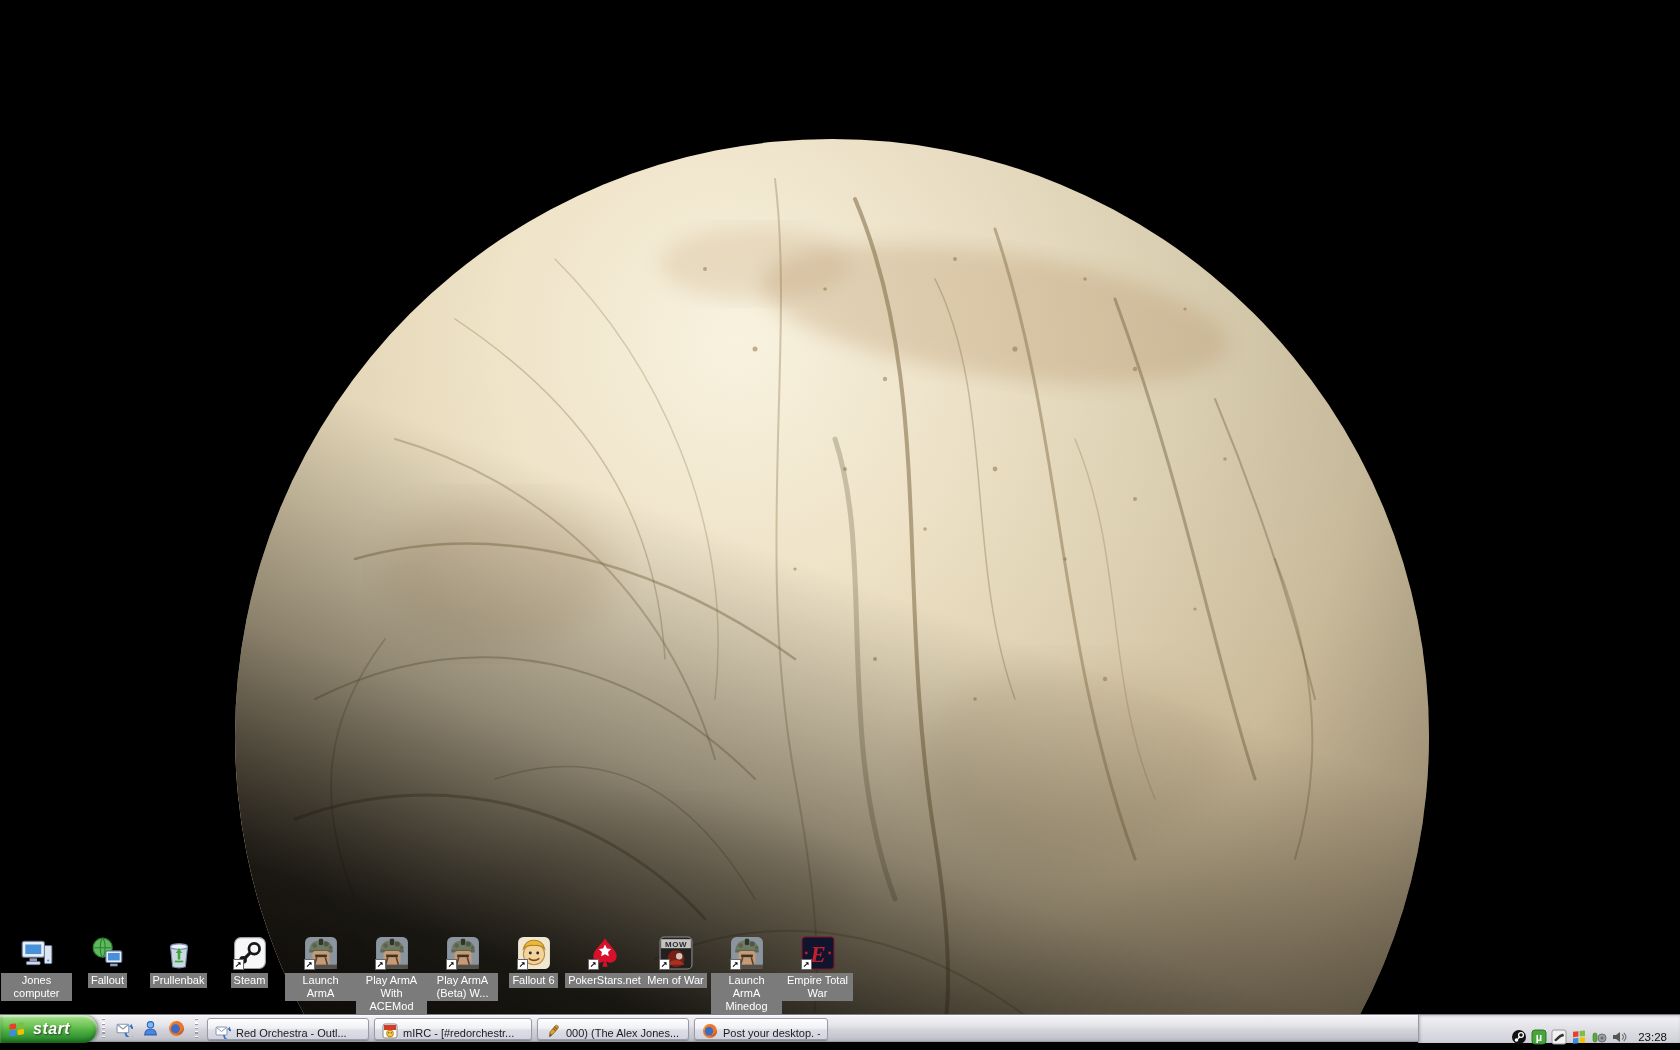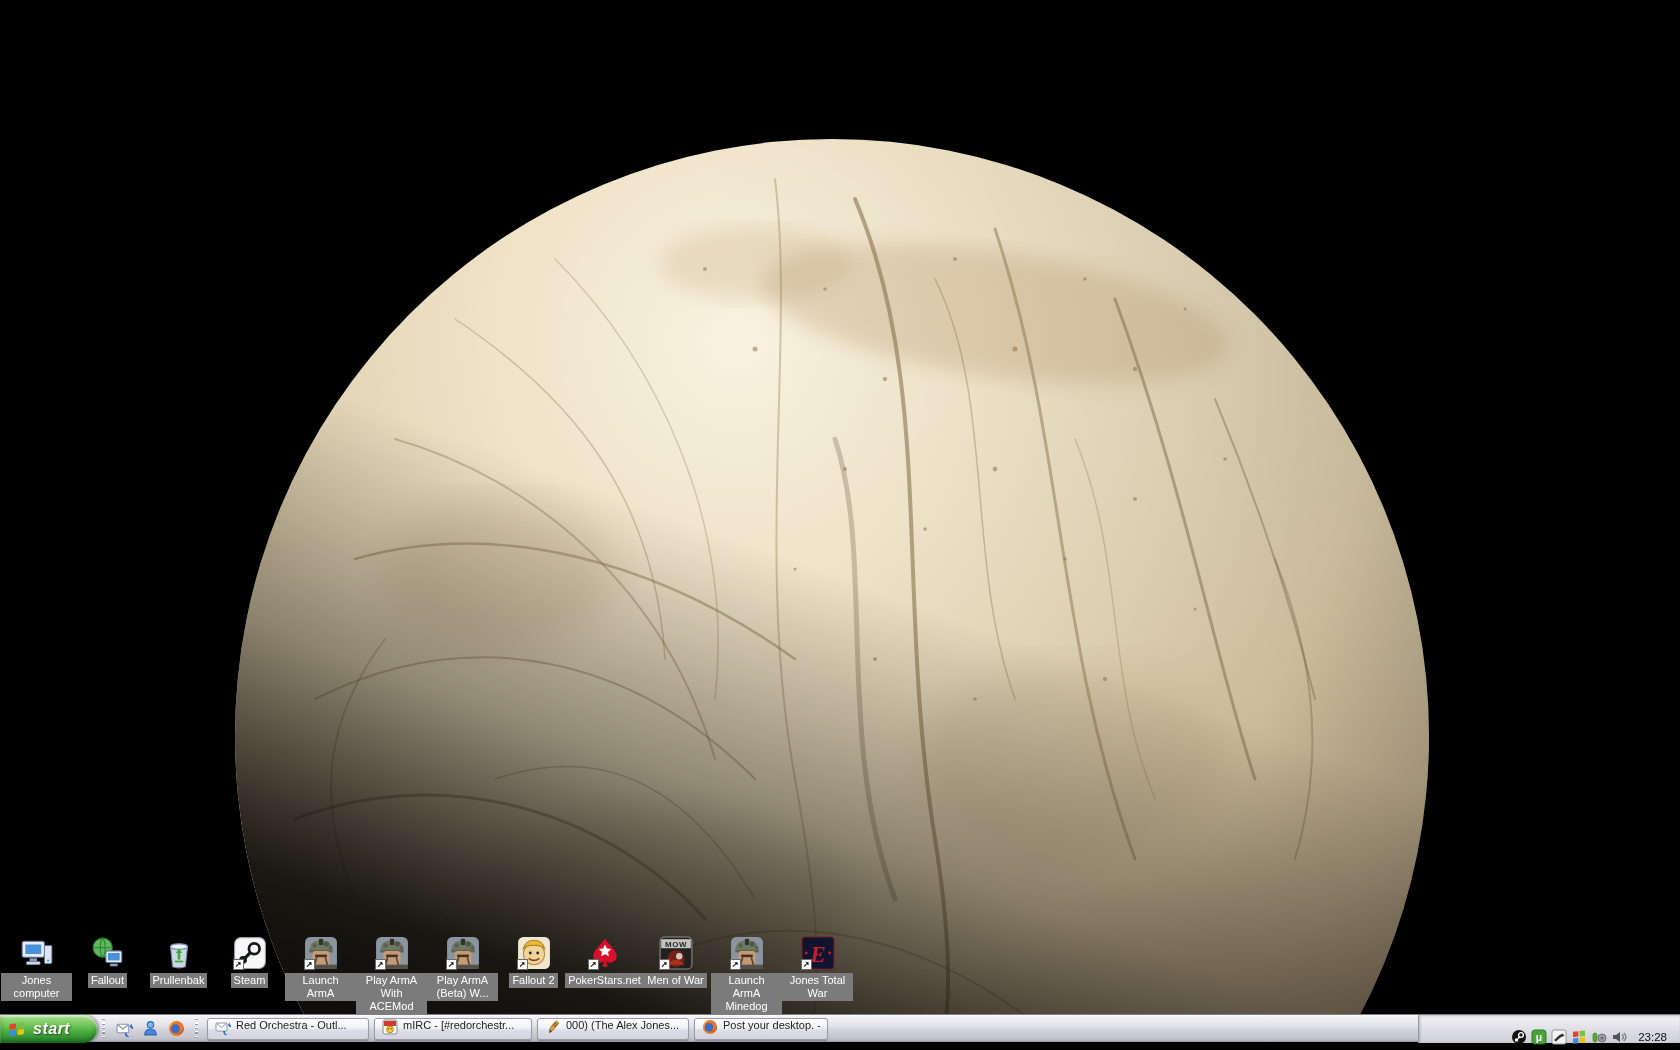--- a/index.html
+++ b/index.html
@@ -46,21 +46,21 @@
     text-shadow:1px 1px 2px rgba(0,0,0,.55);letter-spacing:.5px;}
   .flag{width:18px;height:16px;}
 
   .grip{width:3px;height:22px;margin:0 5px;
     background:repeating-linear-gradient(to bottom,#ffffff 0 1px,#9a9aae 1px 2.5px,transparent 2.5px 4.5px);}
   #quicklaunch{display:flex;align-items:center;height:28px;padding:0 1px;}
   .ql{width:20px;height:20px;margin:0 3px;display:flex;align-items:center;justify-content:center;cursor:pointer;}
   .ql svg{width:17px;height:17px;}
 
   #tasks{display:flex;align-items:center;gap:5px;margin-left:4px;}
-  .task{height:22px;border:1px solid #9a9aab;border-radius:3px;display:flex;align-items:flex-start;gap:5px;
+  .task{height:22px;border:1px solid #9a9aab;border-radius:3px;display:flex;align-items:flex-end;gap:5px;
     padding:0 7px;cursor:pointer;overflow:hidden;white-space:nowrap;
     background:linear-gradient(to bottom,#ffffff,#f1f1f6 45%,#dedee7 55%,#d3d3de);
     box-shadow:0 1px 1px rgba(0,0,0,.25),inset 0 1px 0 #fff;
     font-size:11px;color:#1c1c1c;}
   .task svg{width:16px;height:16px;flex:none;}
   .task .tl{overflow:hidden;}
 
   #tray{margin-left:auto;height:28px;width:262px;display:flex;align-items:center;justify-content:flex-end;
     gap:4px;padding:16px 13px 0 8px;border-left:1px solid #9898a6;
     background:linear-gradient(to bottom,#f4f4f7,#dcdce3 60%,#cfcfd8);
@@ -345,21 +345,21 @@
       <span class="lbl">Play ArmA (Beta) W...</span>
     </div>
 
     <div class="dicon">
       <div class="img">
           <svg>
             <use href="#s-fallout"></use>
           </svg>
         <span class="sc">↗</span>
         </div>
-      <span class="lbl">Fallout 2</span>
+      <span class="lbl">Fallout 6</span>
     </div>
 
     <div class="dicon">
       <div class="img">
           <svg>
             <use href="#s-pokerstars"></use>
           </svg>
         <span class="sc">↗</span>
         </div>
       <span class="lbl">PokerStars.net</span>
@@ -385,21 +385,21 @@
       <span class="lbl">Launch ArmA Minedog</span>
     </div>
 
     <div class="dicon">
       <div class="img">
           <svg>
             <use href="#s-empire"></use>
           </svg>
         <span class="sc">↗</span>
         </div>
-      <span class="lbl">Jones Total War</span>
+      <span class="lbl">Empire Total War</span>
     </div>
 
   </div>
 </div>
 
 <div id="taskbar">
 
   <button id="start">
     <svg class="flag">
         <use href="#s-winflag"></use>

